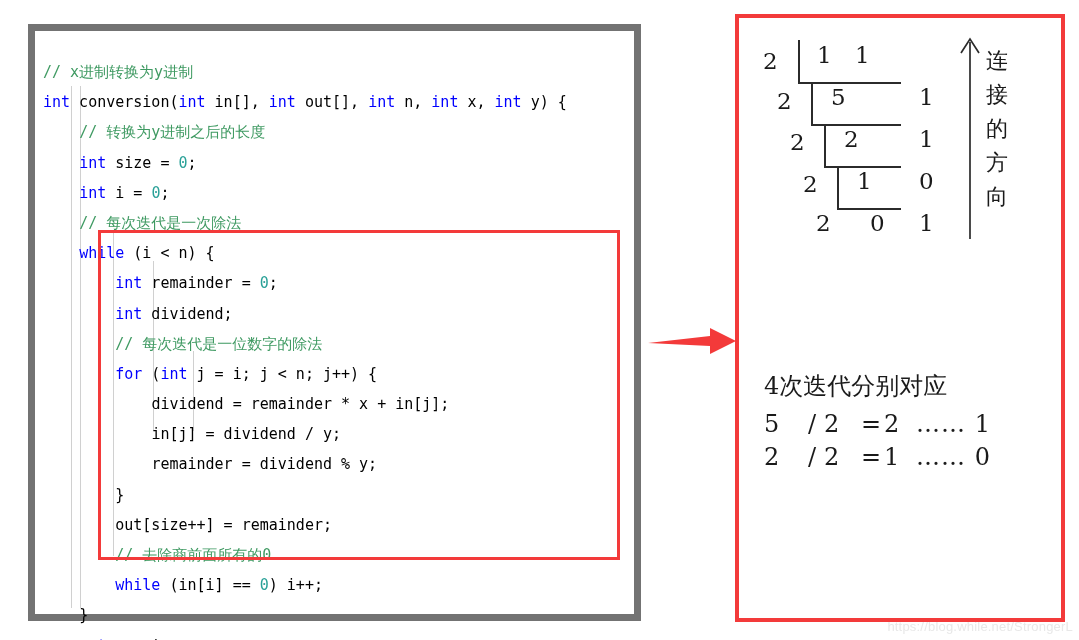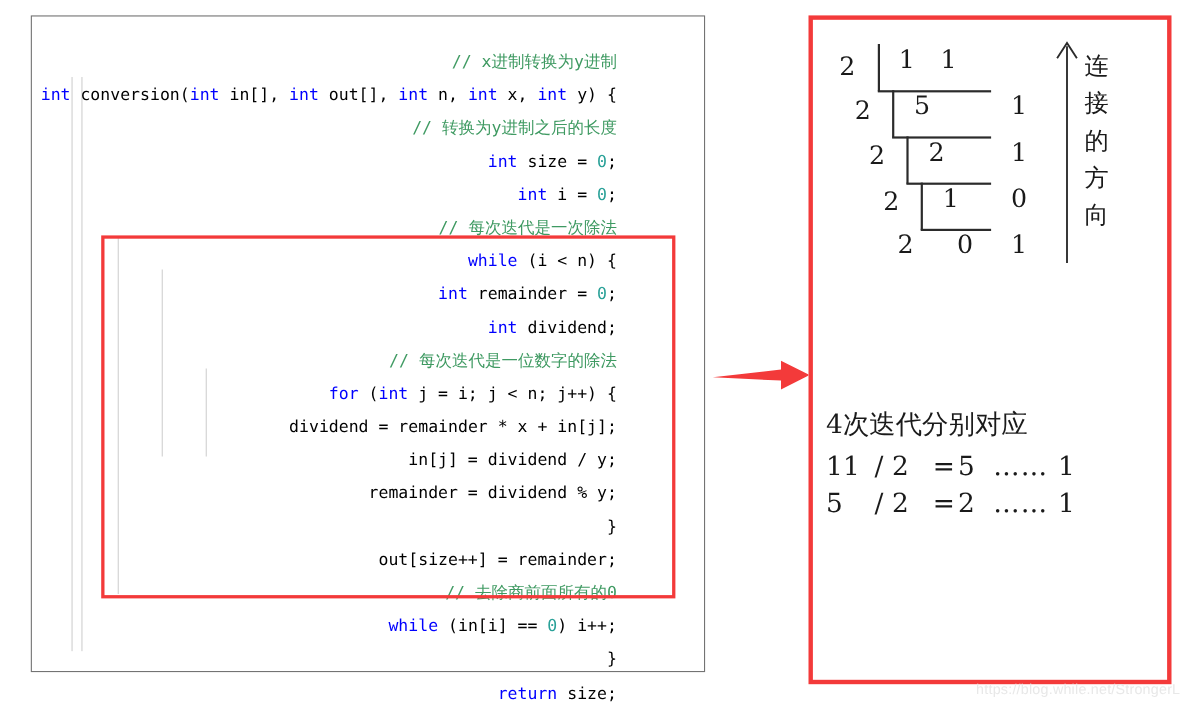--- a/index.html
+++ b/index.html
@@ -7,26 +7,25 @@
     width:1079px;height:640px;
     background:#ffffff;
     font-family:"Liberation Sans", sans-serif;
     position:relative;
     overflow:hidden;
   }
 
   
   #code-panel{
     position:absolute;
-    left:28px; top:14px;
+    left:28px; top:24px;
     width:613px; height:597px;
-    border:1px solid #737373;
+    border:7px solid #737373;
     background:#ffffff;
     box-sizing:border-box;
-    text-align:right;
   }
   #code-block{
     position:absolute;
     left:8px; top:26px;
     font-family:"DejaVu Sans Mono","Liberation Mono",monospace;
     font-size:15px;
     line-height:30.2px;
     white-space:pre;
     color:#000000;
   }
@@ -109,21 +108,21 @@
     font-size:22px;
     line-height:34px;
     color:#1a1a1a;
     text-align:center;
   }
   #direction-caption span{ display:block; }
 
   
   #iterations{
     position:absolute;
-    left:12px; top:352px;
+    left:25px; top:352px;
     font-family:"DejaVu Serif","Liberation Serif",serif;
     font-size:24px;
     color:#1a1a1a;
   }
   #iterations-title{
     font-size:24px;
     margin-bottom:6px;
     white-space:nowrap;
   }
   .eq-row{
@@ -210,19 +209,19 @@
       <span>接</span>
       <span>的</span>
       <span>方</span>
       <span>向</span>
     </div>
   </div>
 
   <div id="iterations">
     <div id="iterations-title">4次迭代分别对应</div>
     <div id="iterations-rows">
-        <div class="eq-row"><span class="eq-a">11</span><span class="eq-op">/</span><span class="eq-b">2</span><span class="eq-eq">=</span><span class="eq-q">5</span><span class="eq-dots">……</span><span class="eq-r">1</span></div>
         <div class="eq-row"><span class="eq-a">5</span><span class="eq-op">/</span><span class="eq-b">2</span><span class="eq-eq">=</span><span class="eq-q">2</span><span class="eq-dots">……</span><span class="eq-r">1</span></div>
+        <div class="eq-row"><span class="eq-a">2</span><span class="eq-op">/</span><span class="eq-b">2</span><span class="eq-eq">=</span><span class="eq-q">1</span><span class="eq-dots">……</span><span class="eq-r">0</span></div>
       </div>
   </div>
 </div>
 
 <div id="watermark">https://blog.while.net/StrongerL</div>
 
 </body></html>

